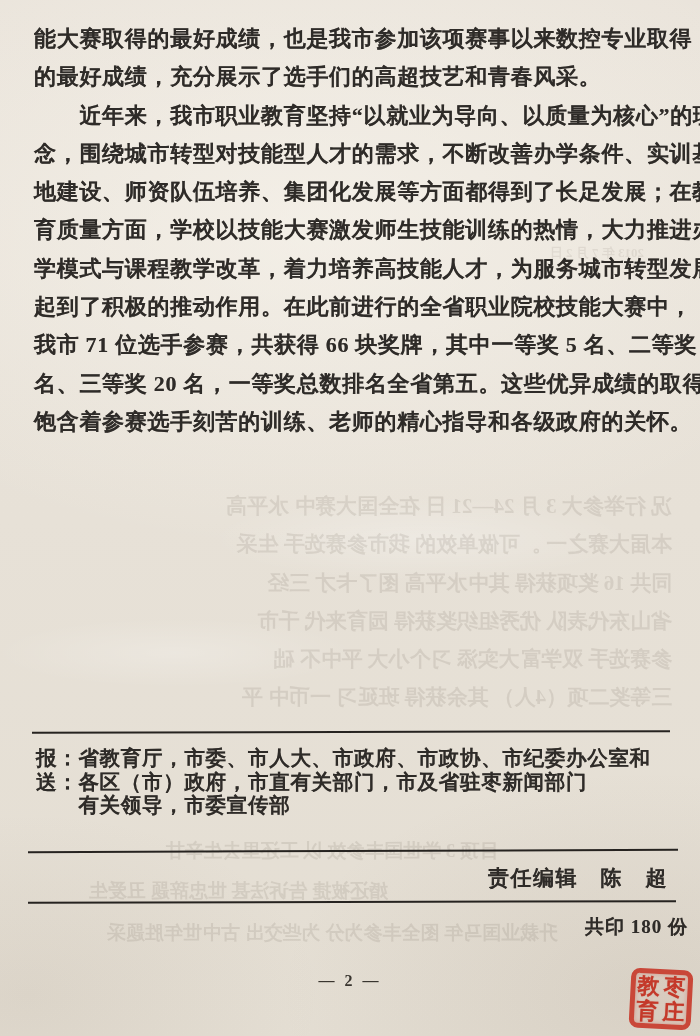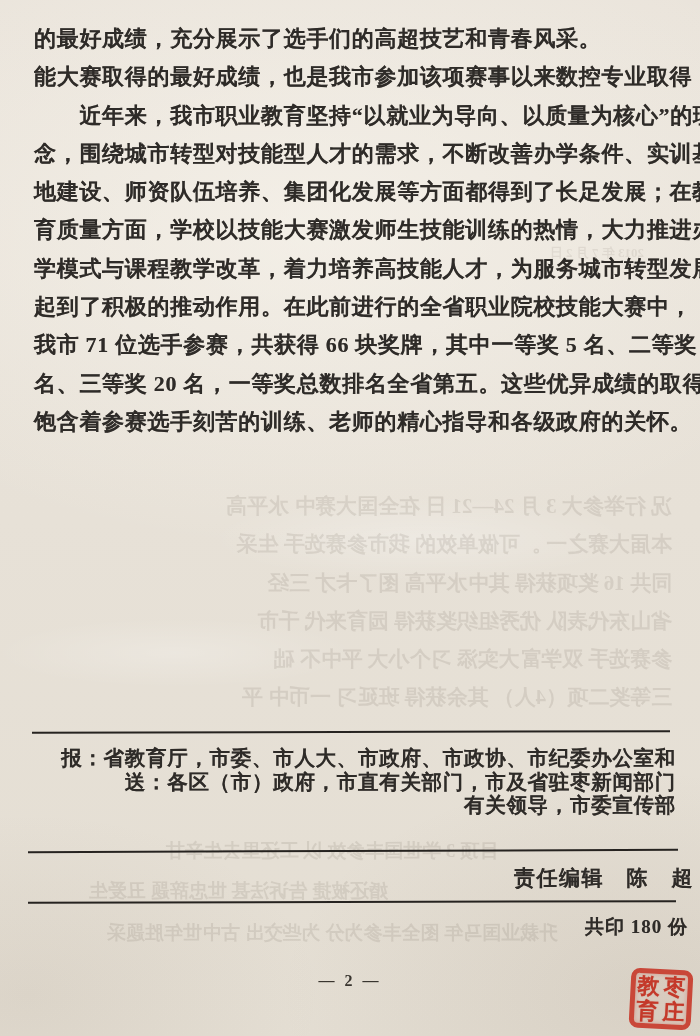--- a/index.html
+++ b/index.html
@@ -33,24 +33,23 @@
   .ghost-date{top:244px;left:472px;width:172px;font-size:13px;opacity:.11;}
   .rule{position:absolute;height:2.4px;background:#262320;}
   .rule-1{top:731px;left:32px;width:638px;transform:rotate(-.15deg);}
   .rule-2{top:850px;left:28px;width:650px;transform:rotate(-.2deg);}
   .rule-3{top:901px;left:28px;width:648px;transform:rotate(-.15deg);}
   .dist{
     position:absolute;top:747px;left:36px;width:640px;
     font-size:20.5px;line-height:23.6px;font-weight:600;
     letter-spacing:0.7px;white-space:nowrap;
     text-shadow:0 0 .4px rgba(45,40,36,.5);
-    text-align:right;
   }
   .editor-line{
-    position:absolute;top:864px;right:6px;
+    position:absolute;top:864px;right:32px;
     font-size:21px;font-weight:600;letter-spacing:1.5px;
     text-shadow:0 0 .4px rgba(45,40,36,.5);
   }
   .print-count{
     position:absolute;top:914px;right:12px;
     font-size:19px;font-weight:600;letter-spacing:1px;
     text-shadow:0 0 .4px rgba(45,40,36,.5);
   }
   .page-number{
     position:absolute;top:972px;left:0;width:700px;
@@ -80,22 +79,22 @@
   }
 </style>
 </head>
 <body>
 
 <div class="page">
 
   <div class="overlay"></div>
 
   <div class="body-text">
+    <div>能大赛取得的最好成绩，也是我市参加该项赛事以来数控专业取得</div>
     <div>的最好成绩，充分展示了选手们的高超技艺和青春风采。</div>
-    <div>能大赛取得的最好成绩，也是我市参加该项赛事以来数控专业取得</div>
     <div>　　近年来，我市职业教育坚持“以就业为导向、以质量为核心”的理</div>
     <div>念，围绕城市转型对技能型人才的需求，不断改善办学条件、实训基</div>
     <div>地建设、师资队伍培养、集团化发展等方面都得到了长足发展；在教</div>
     <div>育质量方面，学校以技能大赛激发师生技能训练的热情，大力推进办</div>
     <div>学模式与课程教学改革，着力培养高技能人才，为服务城市转型发展</div>
     <div>起到了积极的推动作用。在此前进行的全省职业院校技能大赛中，</div>
     <div>我市 71 位选手参赛，共获得 66 块奖牌，其中一等奖 5 名、二等奖 6</div>
     <div>名、三等奖 20 名，一等奖总数排名全省第五。这些优异成绩的取得，</div>
     <div>饱含着参赛选手刻苦的训练、老师的精心指导和各级政府的关怀。</div>
   </div>

